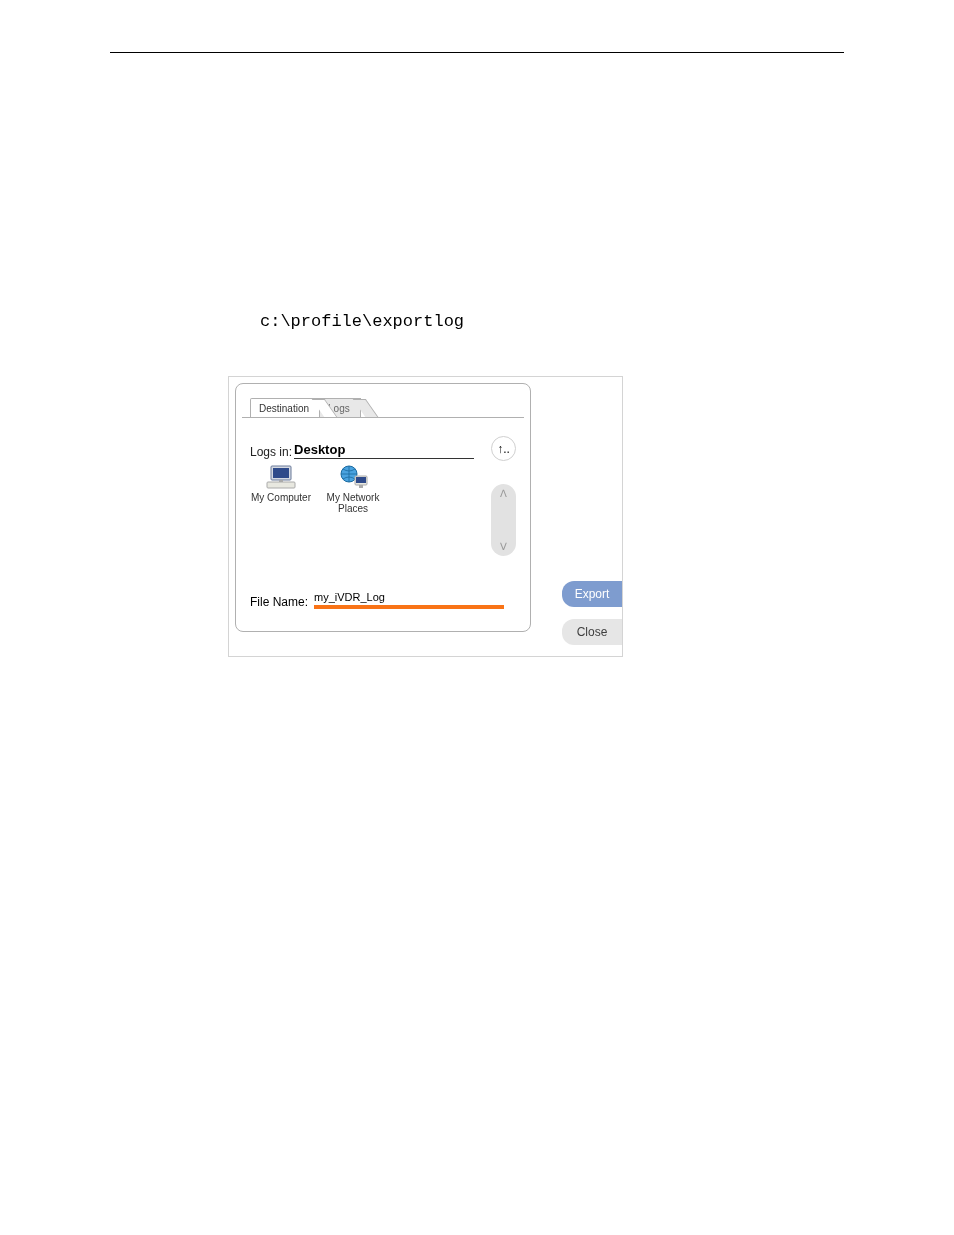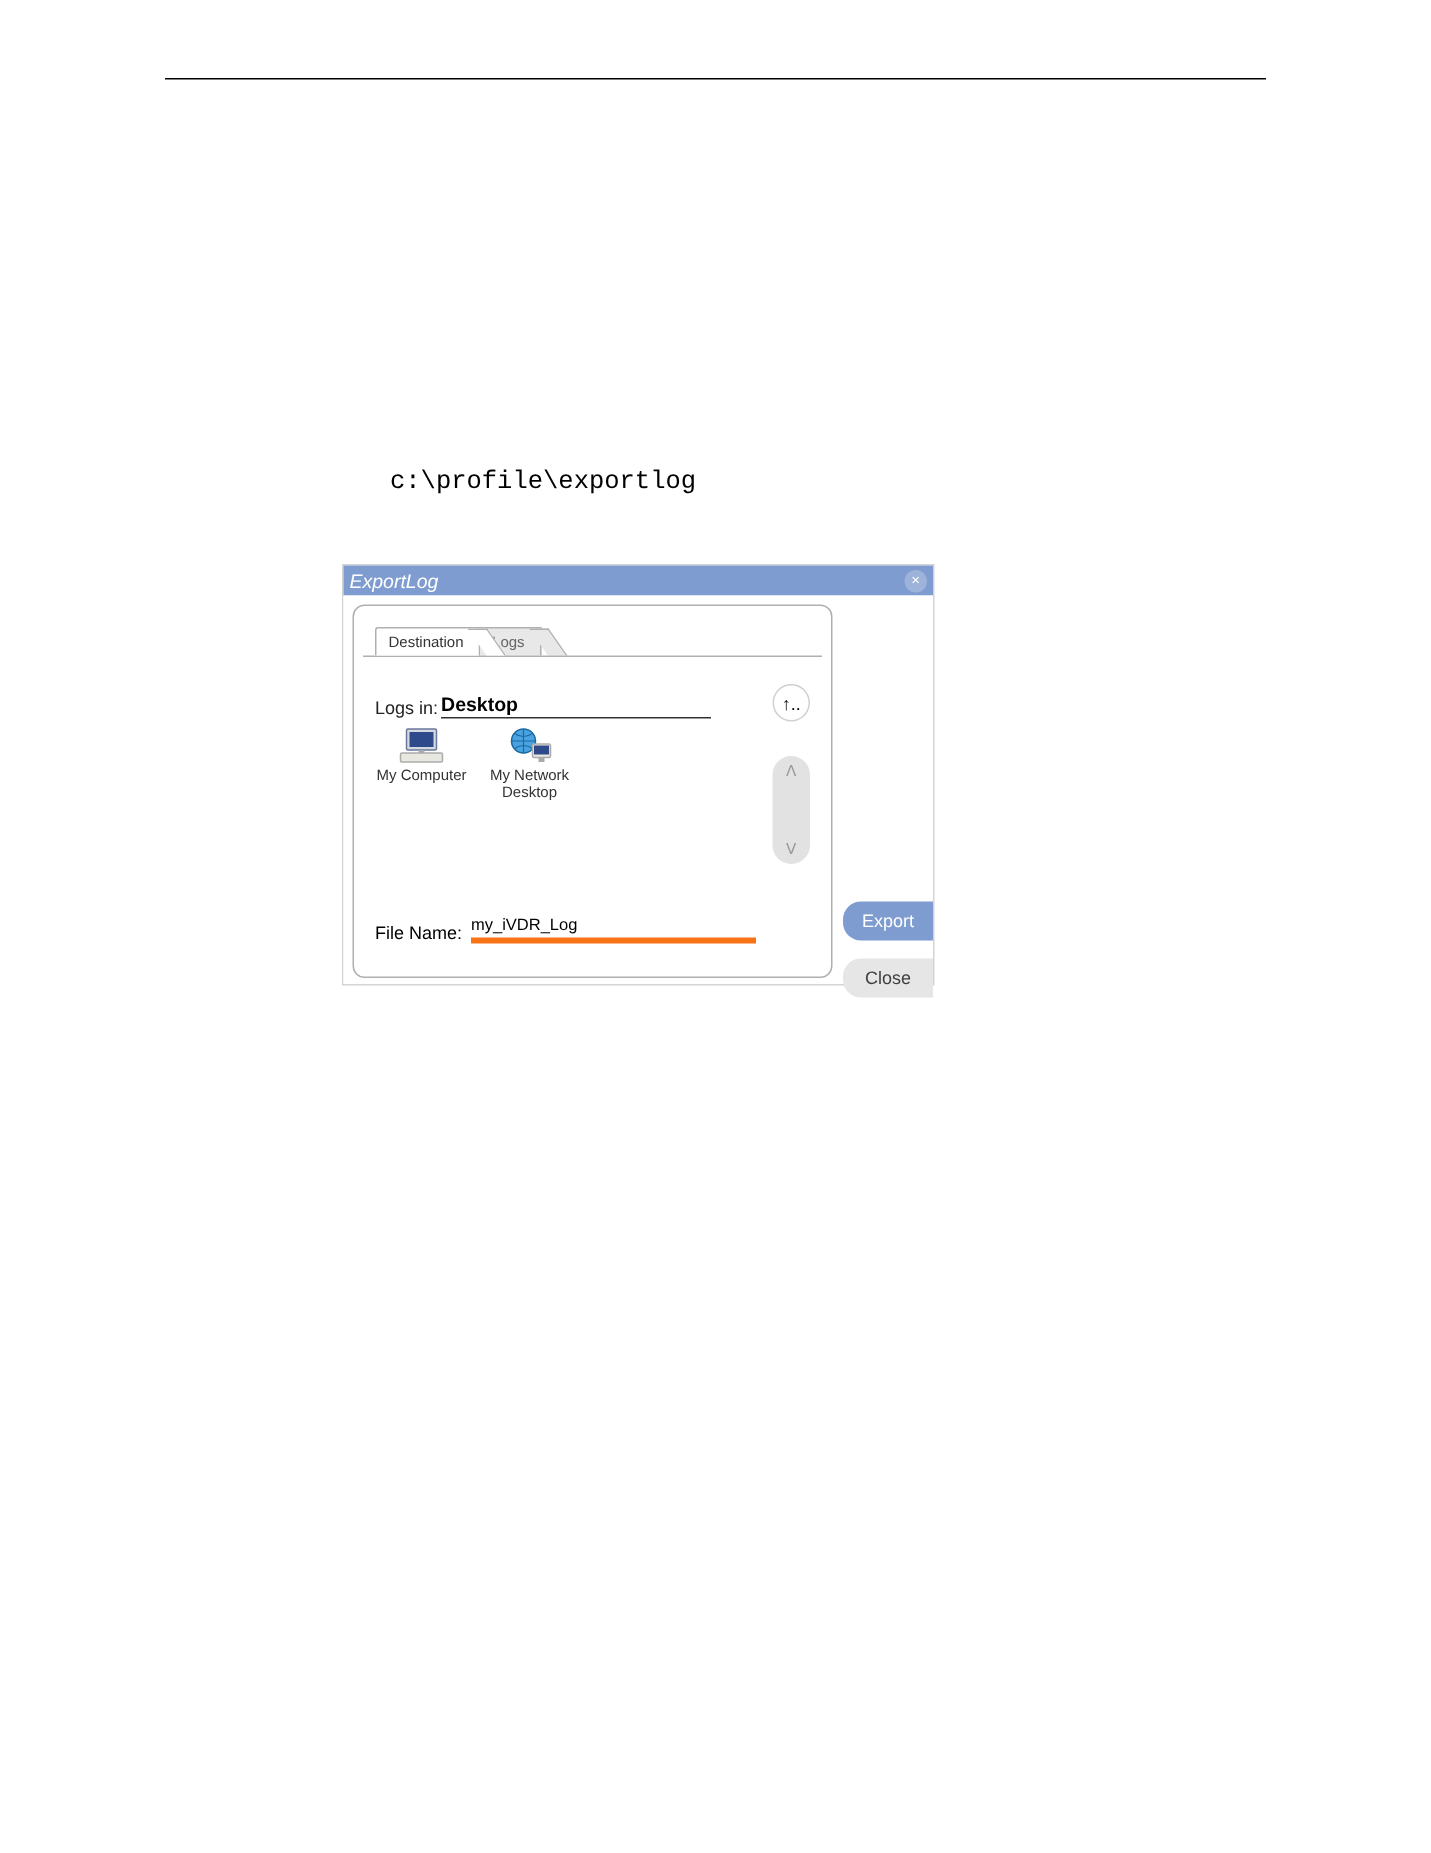--- a/index.html
+++ b/index.html
@@ -62,21 +62,21 @@
 }
 .body-area {
   position: relative;
   background: #fff;
   height: calc(100% - 20px);
 }
 .inner-panel {
   position: absolute;
   top: 6px;
   left: 6px;
-  width: 320px;
+  width: 296px;
   height: 249px;
   border: 1px solid #b0b0b0;
   border-radius: 8px;
   background: #fff;
 }
 .tabs {
   position: absolute;
   top: 14px;
   left: 14px;
   display: flex;
@@ -239,24 +239,20 @@
 }
 </style>
 </head>
 <body>
 
 <div class="hr"></div>
 
 <div class="mono">c:\profile\exportlog</div>
 
 <div class="dialog">
-  <div class="titlebar">
-    <span class="titlebar-text">ExportLog</span>
-    <div class="close-btn">×</div>
-  </div>
   <div class="body-area">
 
     <div class="inner-panel">
 
       <div class="tabline"></div>
       <div class="tabs">
         <div class="tab active">Destination</div>
         <div class="tab">Logs</div>
       </div>
 
@@ -283,21 +279,21 @@
         <div class="icon-item">
           <div class="icon-glyph">
             <svg viewBox="0 0 32 28">
               <circle cx="12" cy="12" r="8" fill="#4aa3e0" stroke="#1a6aa0"></circle>
               <path d="M4 12 h16 M12 4 v16 M6 7 q6 4 12 0 M6 17 q6 -4 12 0" stroke="#1a6aa0" fill="none" stroke-width="0.8"></path>
               <rect x="18" y="14" width="12" height="9" rx="1" fill="#e8e8e0" stroke="#aaa"></rect>
               <rect x="19" y="15" width="10" height="6" fill="#2e4a8a"></rect>
               <rect x="22" y="23" width="4" height="3" fill="#aaa"></rect>
             </svg>
           </div>
-          <div>My Network Desktop</div>
+          <div>My Network Places</div>
         </div>
       </div>
 
       <div class="scroll-pill">
         <div class="scroll-arrow">ᐱ</div>
         <div class="scroll-arrow">ᐯ</div>
       </div>
 
       <div class="filename-row">
         <span class="filename-label">File Name:</span>

